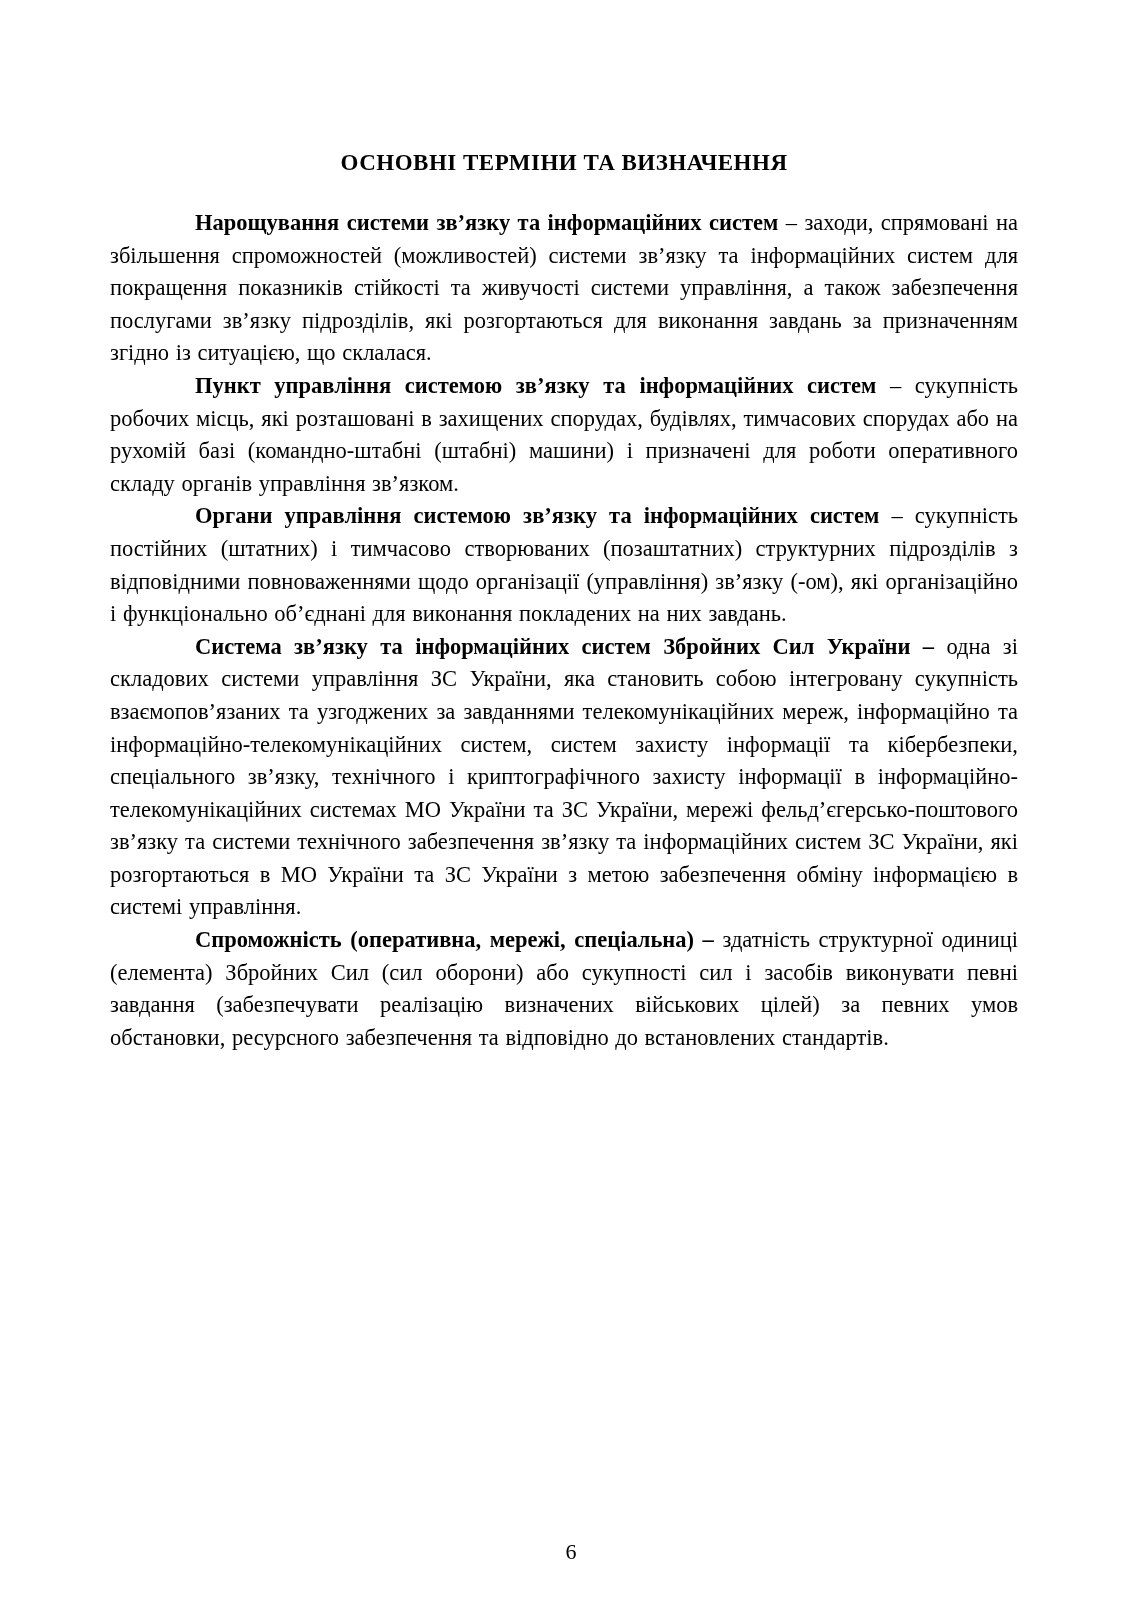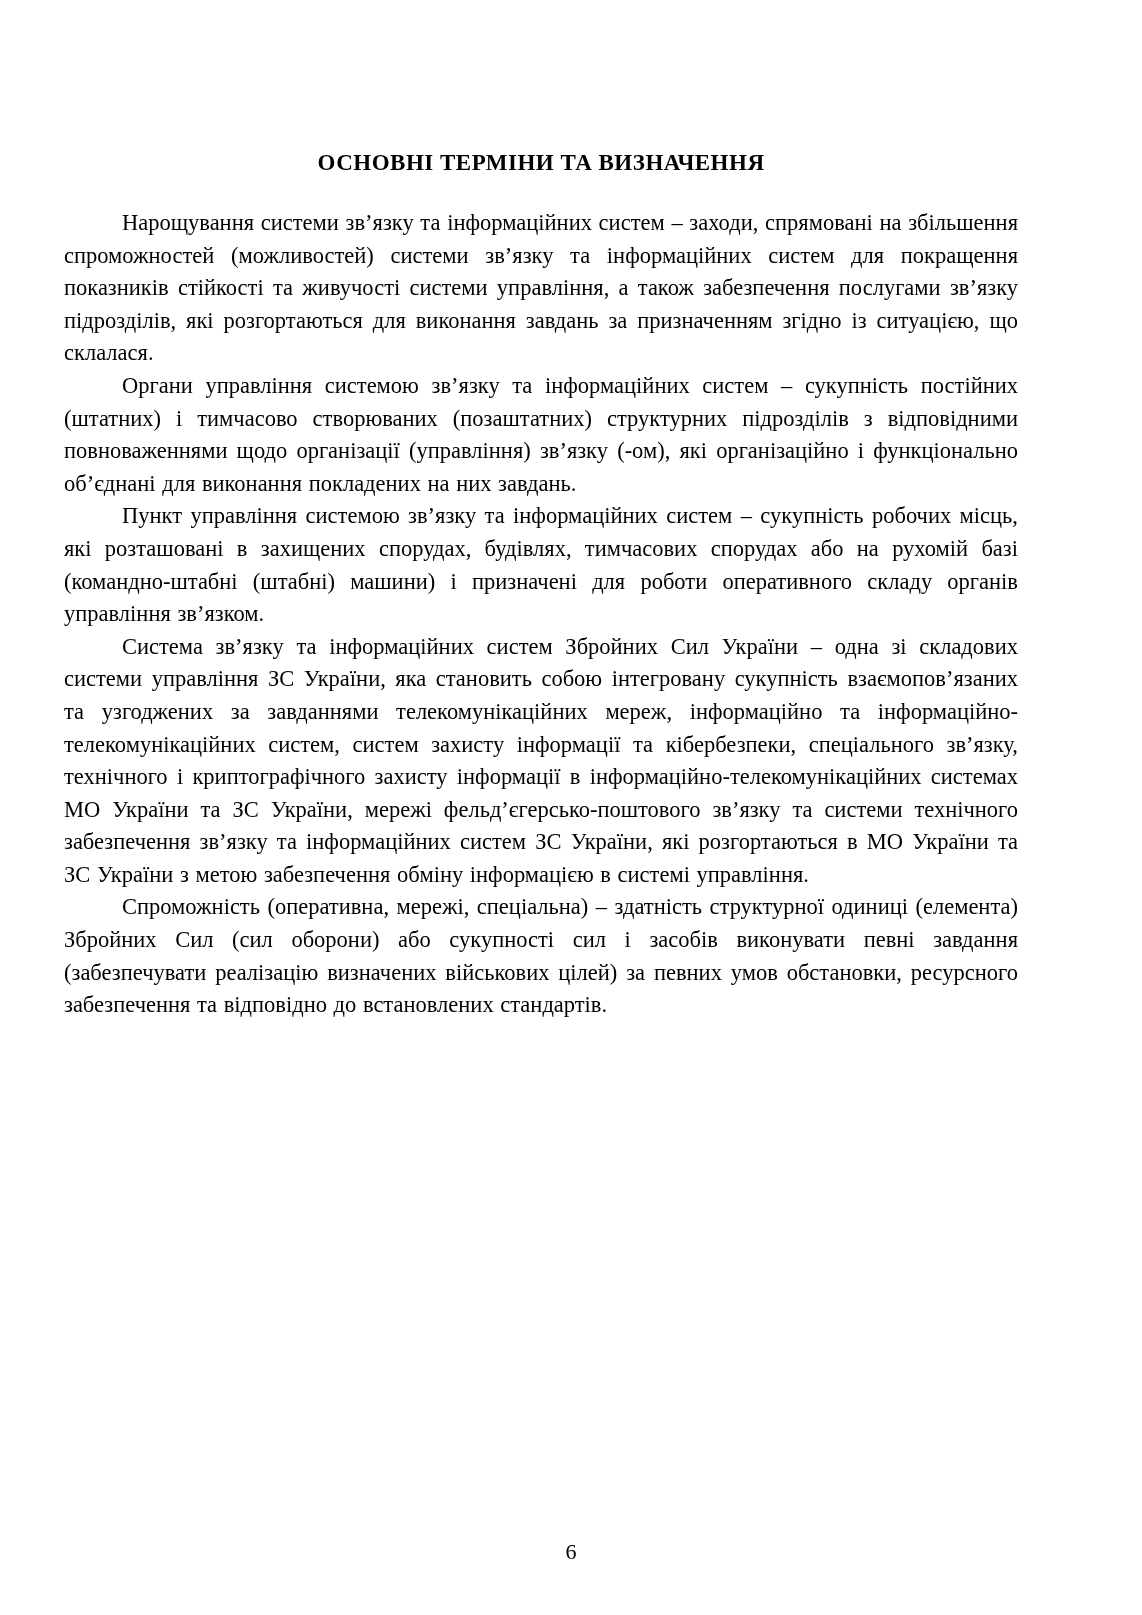--- a/index.html
+++ b/index.html
@@ -14,61 +14,62 @@
     font-family: "Liberation Serif", "DejaVu Serif", serif;
     color: #000000;
   }
   .page {
     position: absolute;
     inset: 0;
     background: #ffffff;
     overflow: hidden;
   }
   .content {
-    padding: 150px 124px 0 64px;
+    padding: 150px 124px 0 110px;
   }
   .title {
     font-size: 23px;
     font-weight: bold;
     text-align: center;
     letter-spacing: 0.5px;
     margin: 0 0 31px 0;
   }
   .para {
     font-size: 22.5px;
     line-height: 32.6px;
     text-align: justify;
     text-indent: 58px;
     margin: 0;
     word-spacing: 1px;
   }
   .para .lead {
-    font-weight: normal;
+    font-weight: bold;
+    margin-left: 27px;
   }
   .page-number {
     position: absolute;
     bottom: 50px;
     left: 0;
     width: 100%;
     text-align: center;
     font-size: 22px;
   }
 </style>
 </head>
 <body>
 
 <div class="page">
   <div class="content">
     <h1 class="title">ОСНОВНІ ТЕРМІНИ ТА ВИЗНАЧЕННЯ</h1>
 
     <p class="para"><span class="lead">Нарощування системи зв’язку та інформаційних систем</span><span> – заходи, спрямовані на збільшення спроможностей (можливостей) системи зв’язку та інформаційних систем для покращення показників стійкості та живучості системи управління, а також забезпечення послугами зв’язку підрозділів, які розгортаються для виконання завдань за призначенням згідно із ситуацією, що склалася.</span></p>
 
+    <p class="para"><span class="lead">Пункт управління системою зв’язку та інформаційних систем</span><span> – сукупність робочих місць, які розташовані в захищених спорудах, будівлях, тимчасових спорудах або на рухомій базі (командно-штабні (штабні) машини) і призначені для роботи оперативного складу органів управління зв’язком.</span></p>
+
     <p class="para"><span class="lead">Органи управління системою зв’язку та інформаційних систем</span><span> – сукупність постійних (штатних) і тимчасово створюваних (позаштатних) структурних підрозділів з відповідними повноваженнями щодо організації (управління) зв’язку (-ом), які організаційно і функціонально об’єднані для виконання покладених на них завдань.</span></p>
-
-    <p class="para"><span class="lead">Пункт управління системою зв’язку та інформаційних систем</span><span> – сукупність робочих місць, які розташовані в захищених спорудах, будівлях, тимчасових спорудах або на рухомій базі (командно-штабні (штабні) машини) і призначені для роботи оперативного складу органів управління зв’язком.</span></p>
 
     <p class="para"><span class="lead">Система зв’язку та інформаційних систем Збройних Сил України –</span><span> одна зі складових системи управління ЗС України, яка становить собою інтегровану сукупність взаємопов’язаних та узгоджених за завданнями телекомунікаційних мереж, інформаційно та інформаційно-телекомунікаційних систем, систем захисту інформації та кібербезпеки, спеціального зв’язку, технічного і криптографічного захисту інформації в інформаційно-телекомунікаційних системах МО України та ЗС України, мережі фельд’єгерсько-поштового зв’язку та системи технічного забезпечення зв’язку та інформаційних систем ЗС України, які розгортаються в МО України та ЗС України з метою забезпечення обміну інформацією в системі управління.</span></p>
 
     <p class="para"><span class="lead">Спроможність (оперативна, мережі, спеціальна) –</span><span> здатність структурної одиниці (елемента) Збройних Сил (сил оборони) або сукупності сил і засобів виконувати певні завдання (забезпечувати реалізацію визначених військових цілей) за певних умов обстановки, ресурсного забезпечення та відповідно до встановлених стандартів.</span></p>
   </div>
 
   <div class="page-number">6</div>
 </div>
 
 </body></html>

